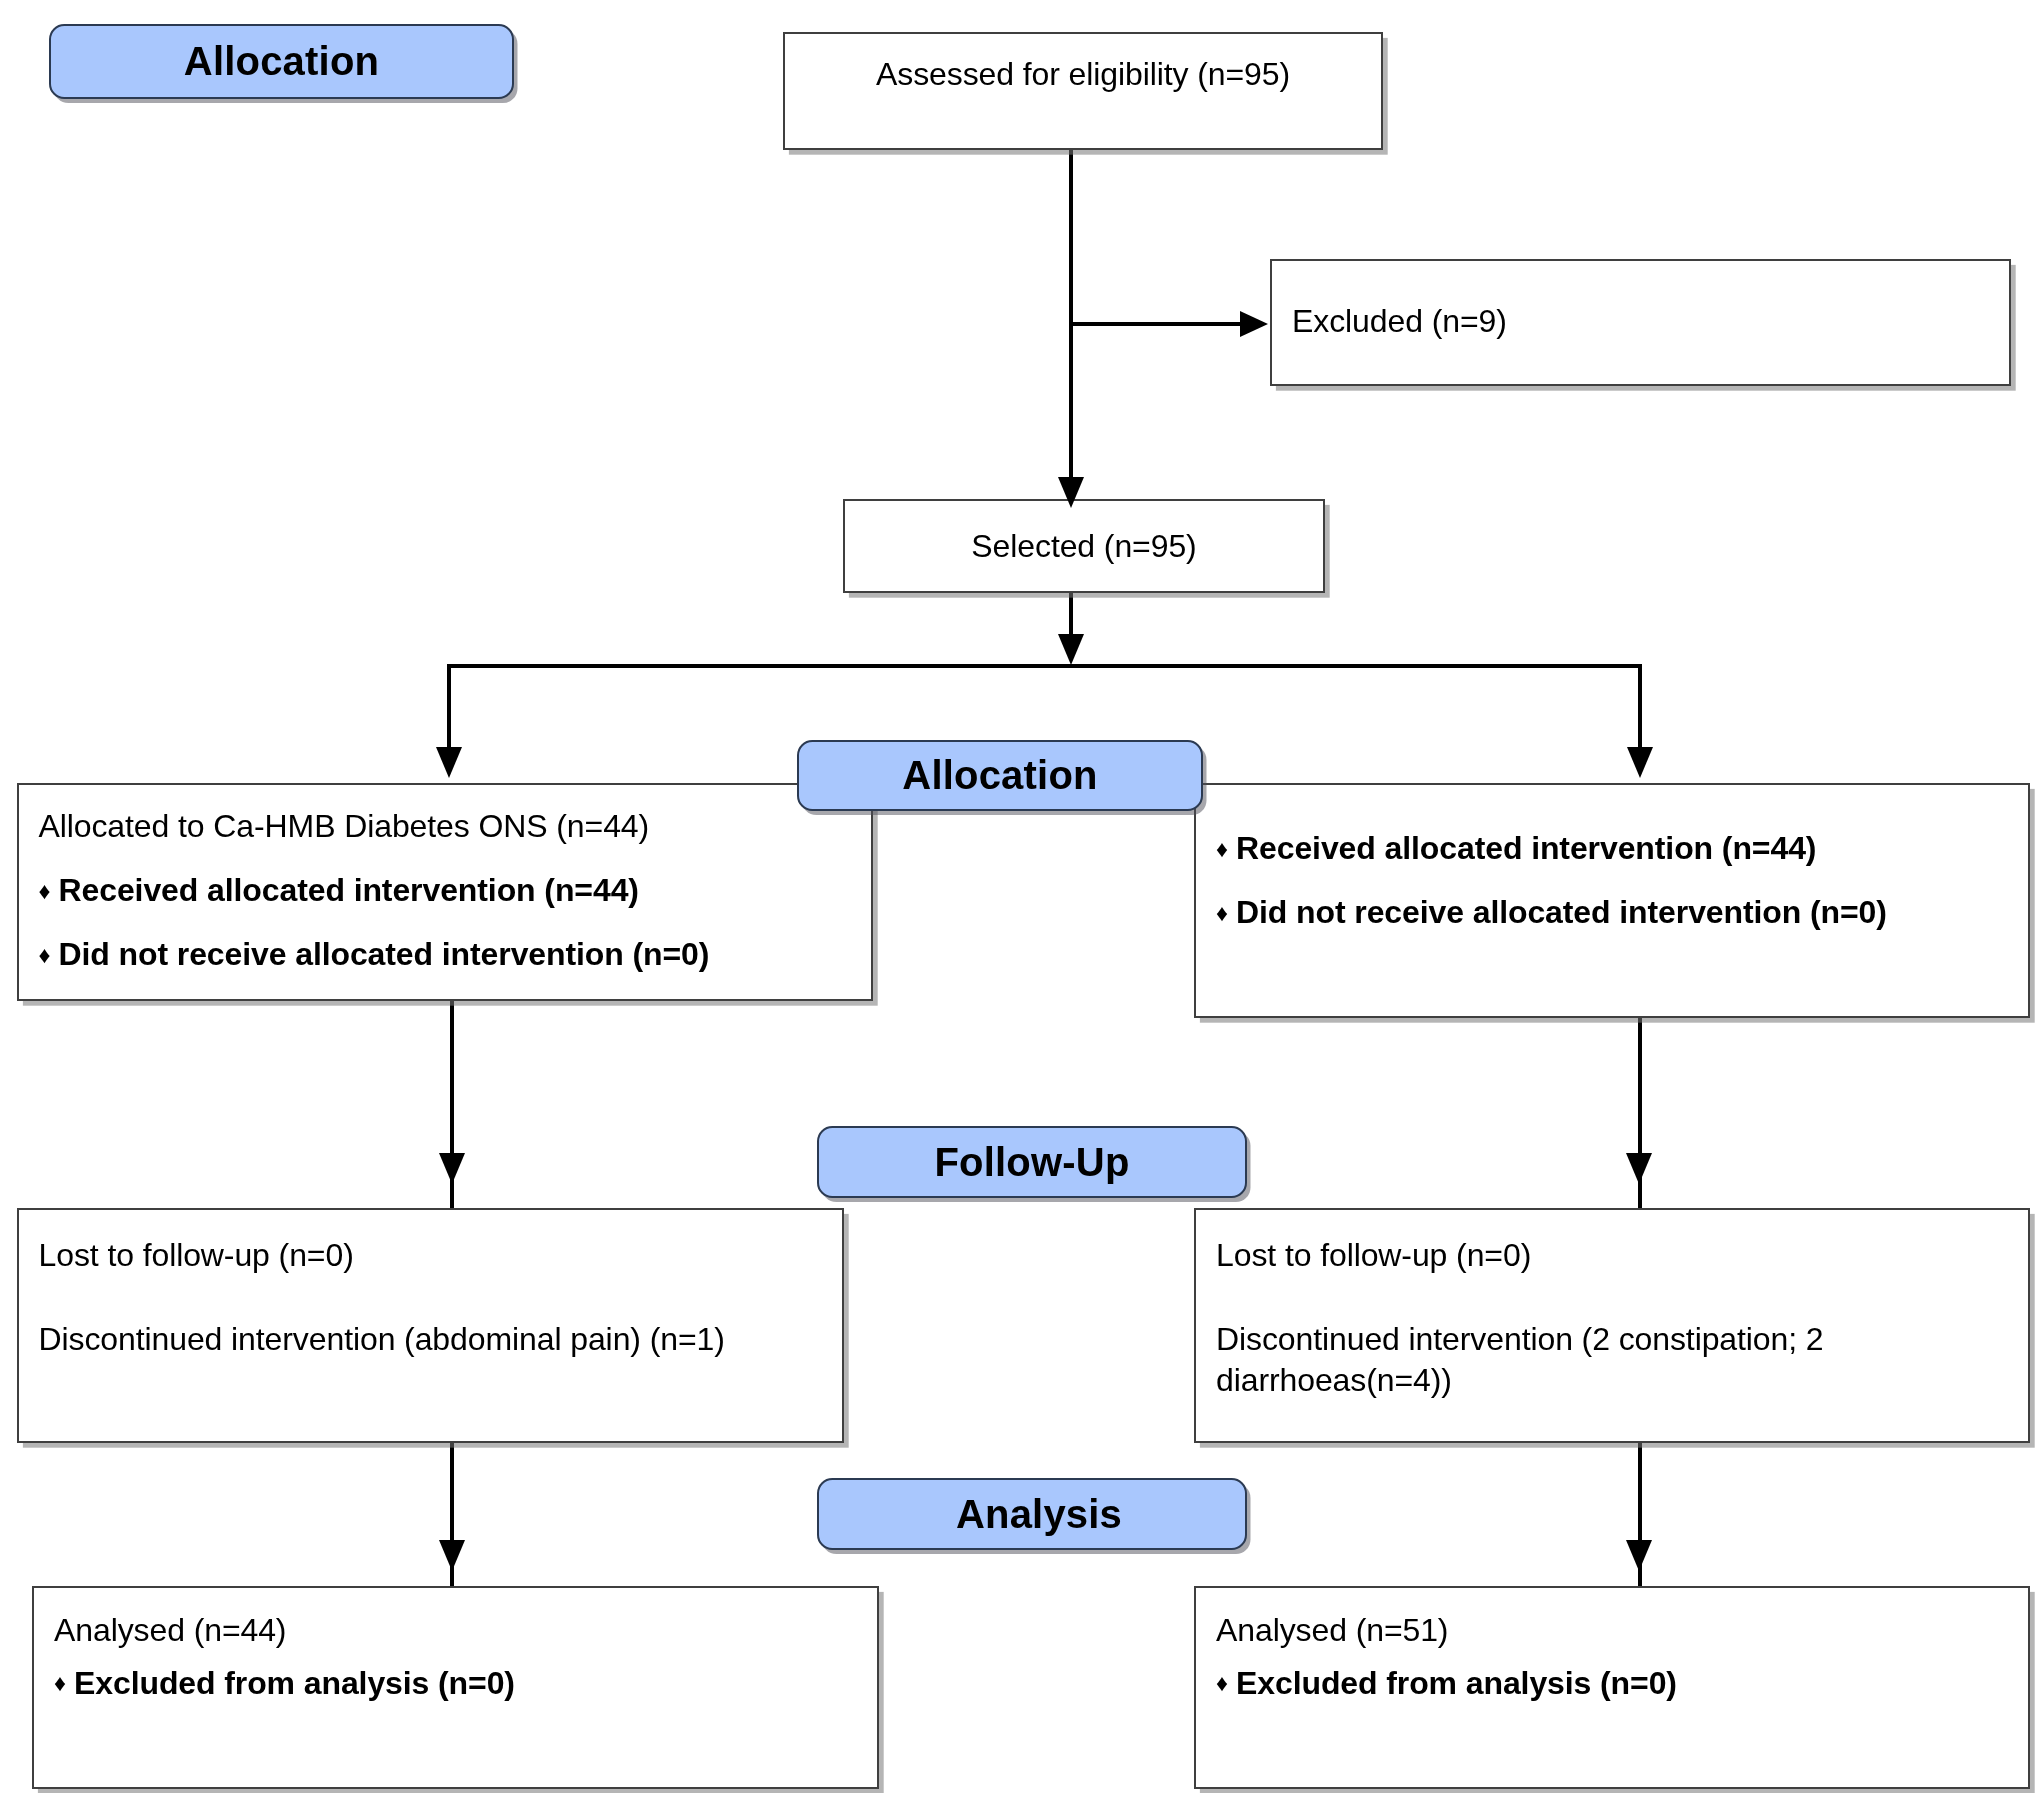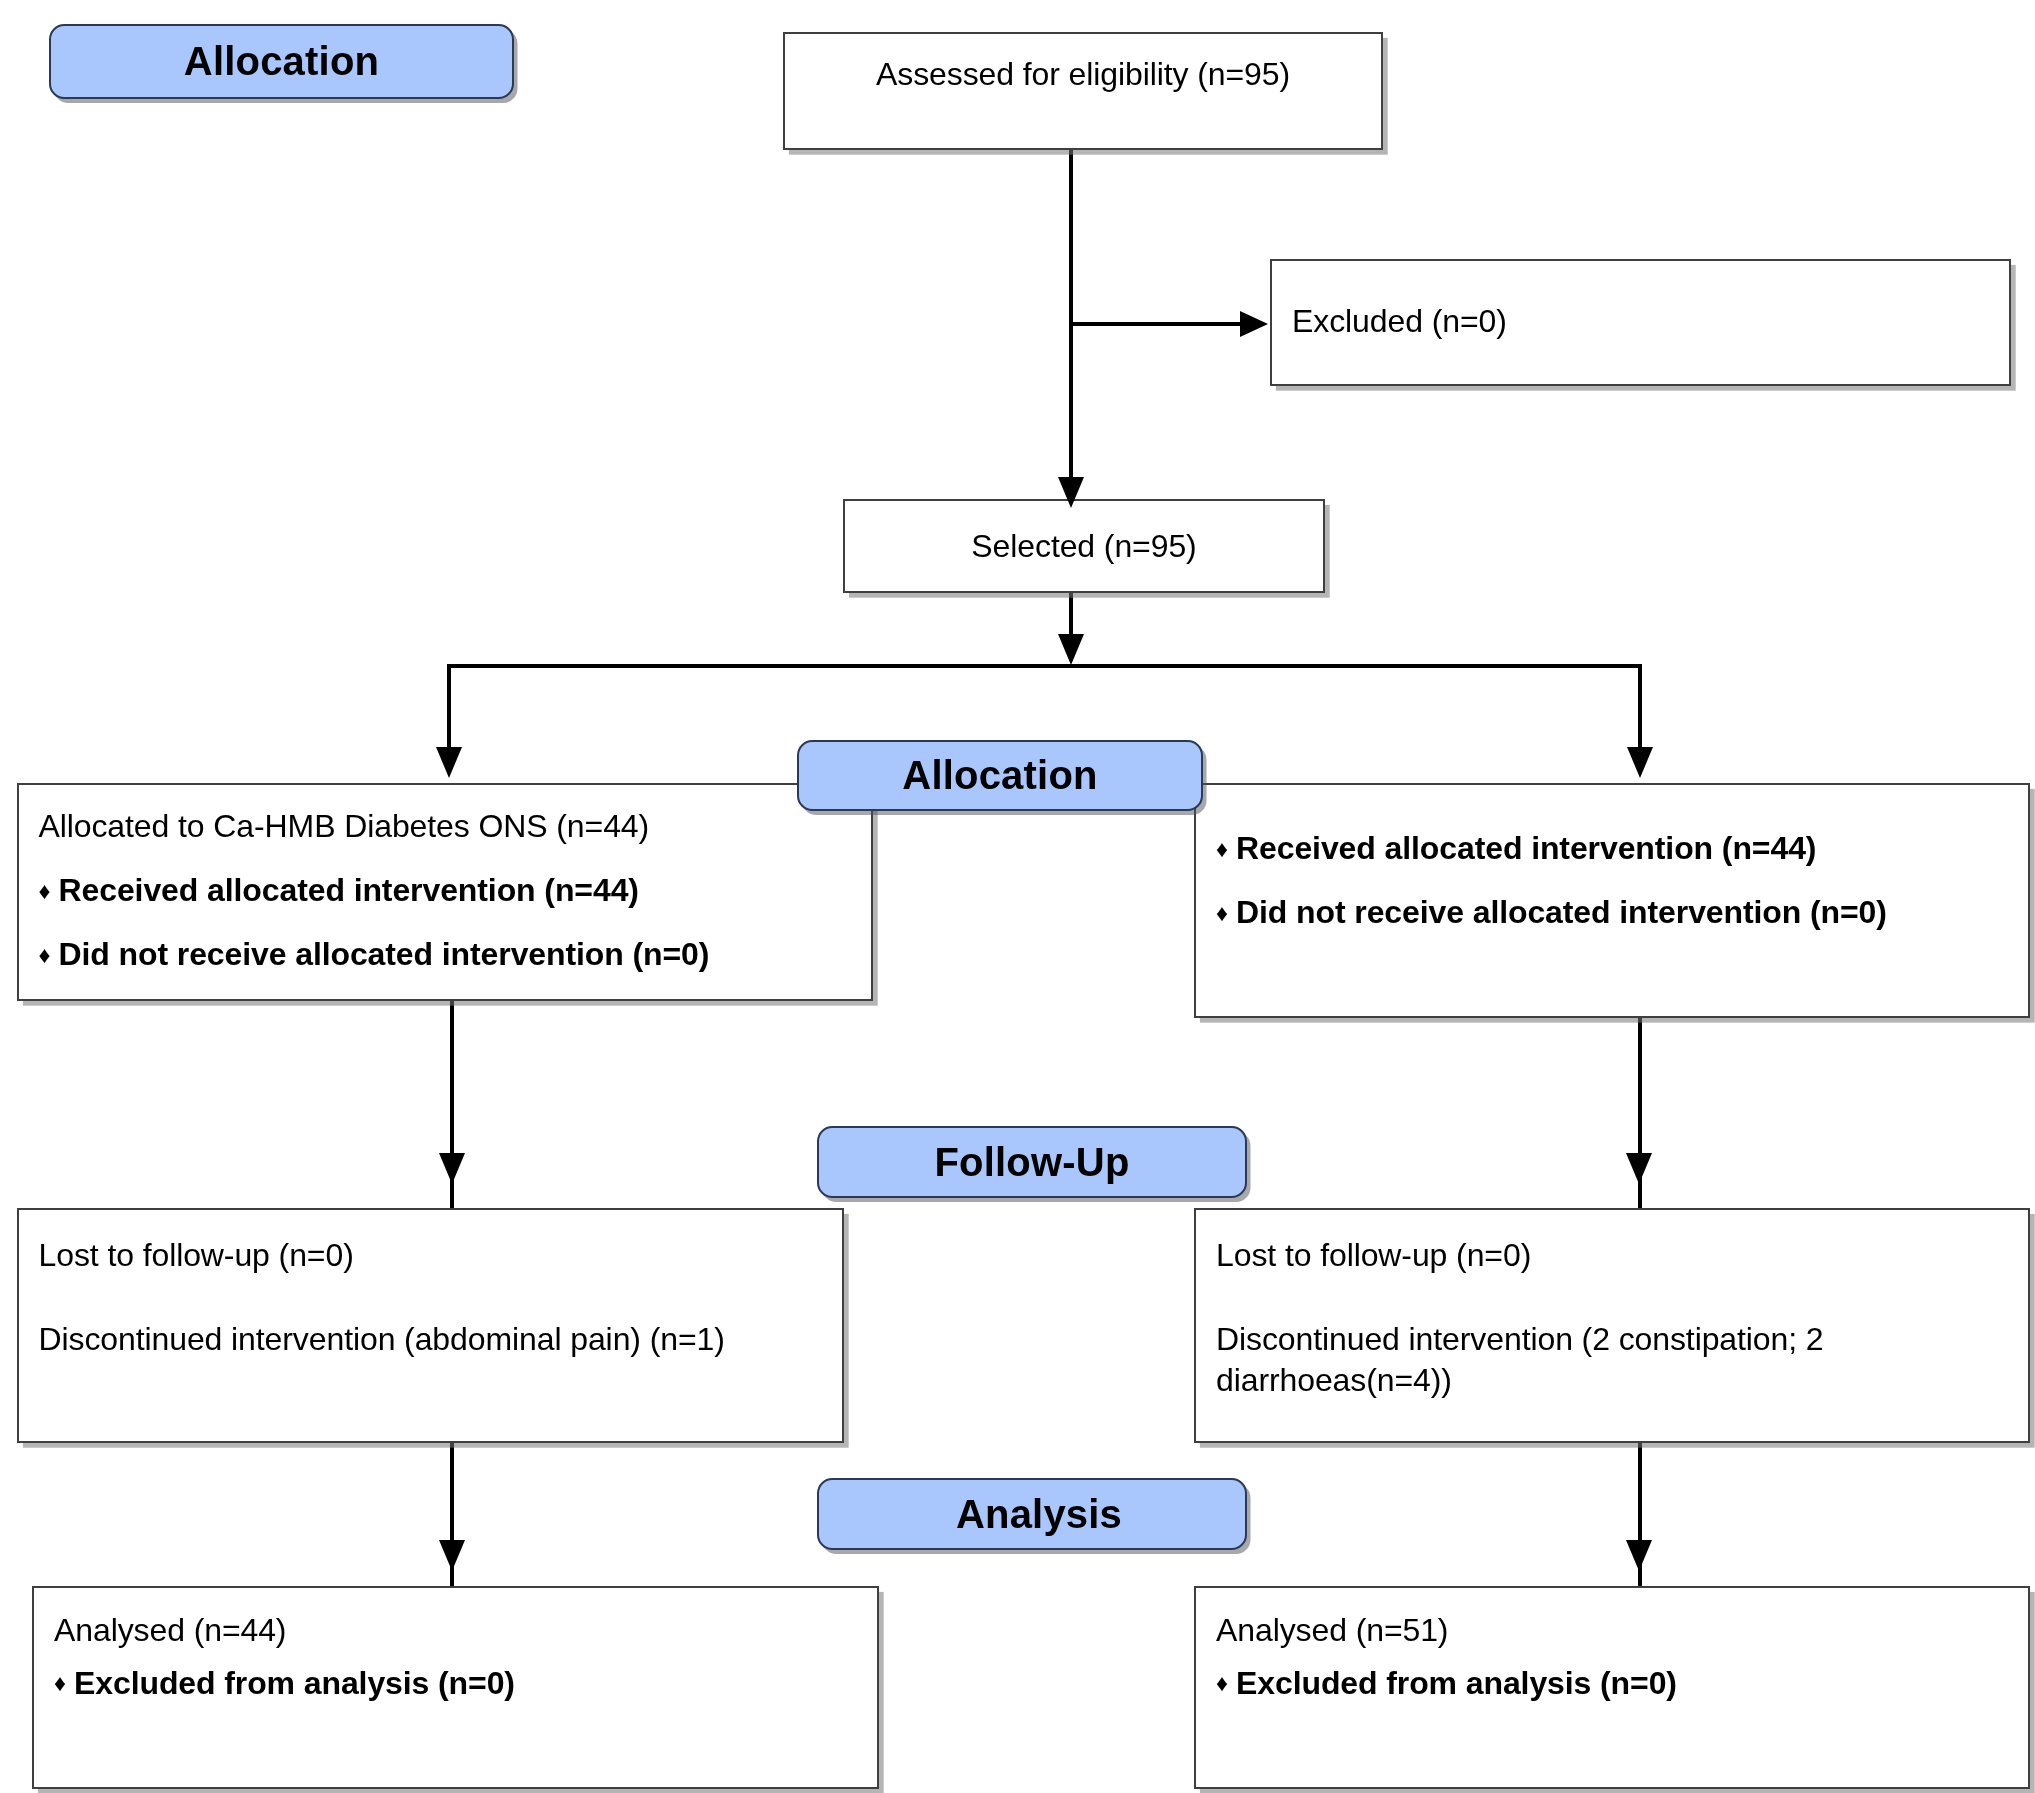--- a/index.html
+++ b/index.html
@@ -118,21 +118,21 @@
   <div class="box" style="left:783px; top:32px; width:600px; height:118px;">
     <div class="txt center" style="top:20px;">Assessed for eligibility (n=95)</div>
   </div>
 
   <div class="vline" style="left:1069px; top:150px; height:356px;"></div>
 
   <div class="hline" style="left:1069px; top:322px; width:171px;"></div>
   <div class="arrow-right" style="left:1240px; top:311px;"></div>
 
   <div class="box" style="left:1270px; top:259px; width:741px; height:127px;">
-    <div class="txt" style="top:40px;">Excluded (n=0)</div>
+    <div class="txt" style="top:40px;">Excluded (n=9)</div>
   </div>
 
   <div class="arrow-down" style="left:1058px; top:477px;"></div>
 
   <div class="box" style="left:843px; top:499px; width:482px; height:94px;">
     <div class="txt center" style="top:25px;">Selected (n=95)</div>
   </div>
 
   <div class="vline" style="left:1069px; top:593px; height:54px;"></div>
   <div class="arrow-down" style="left:1058px; top:634px;"></div>

